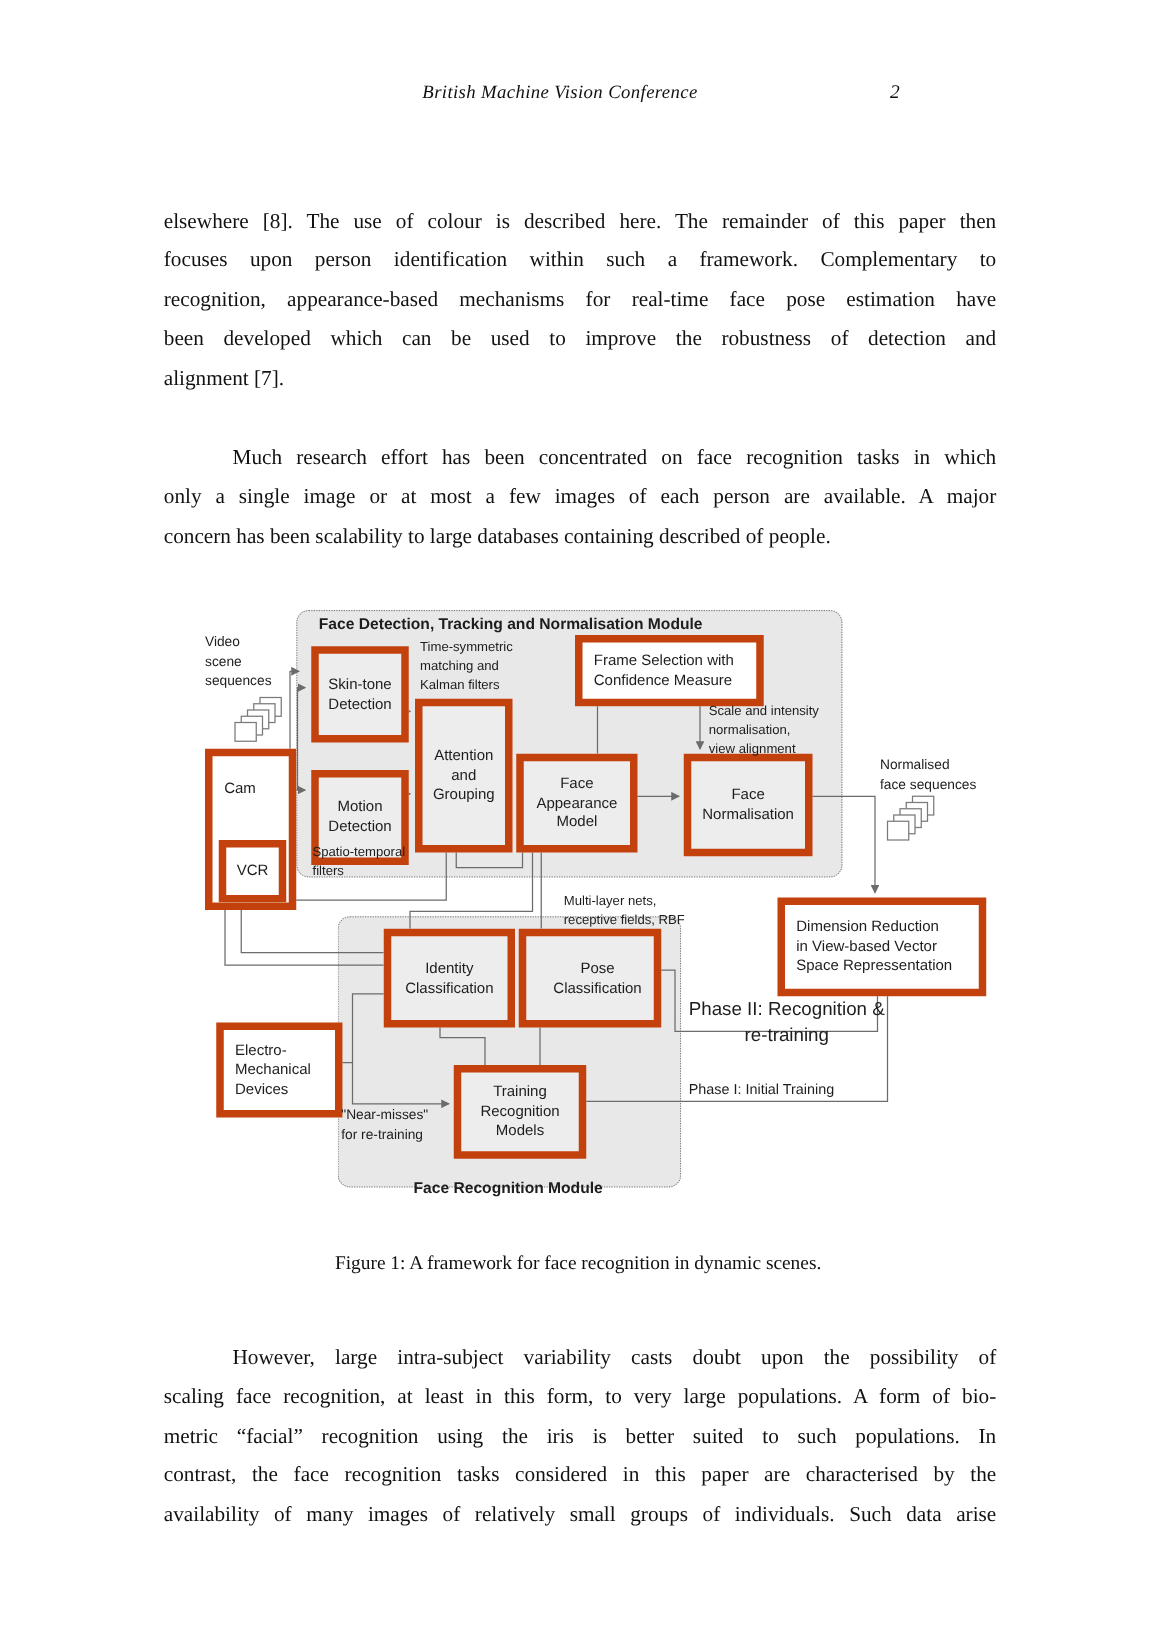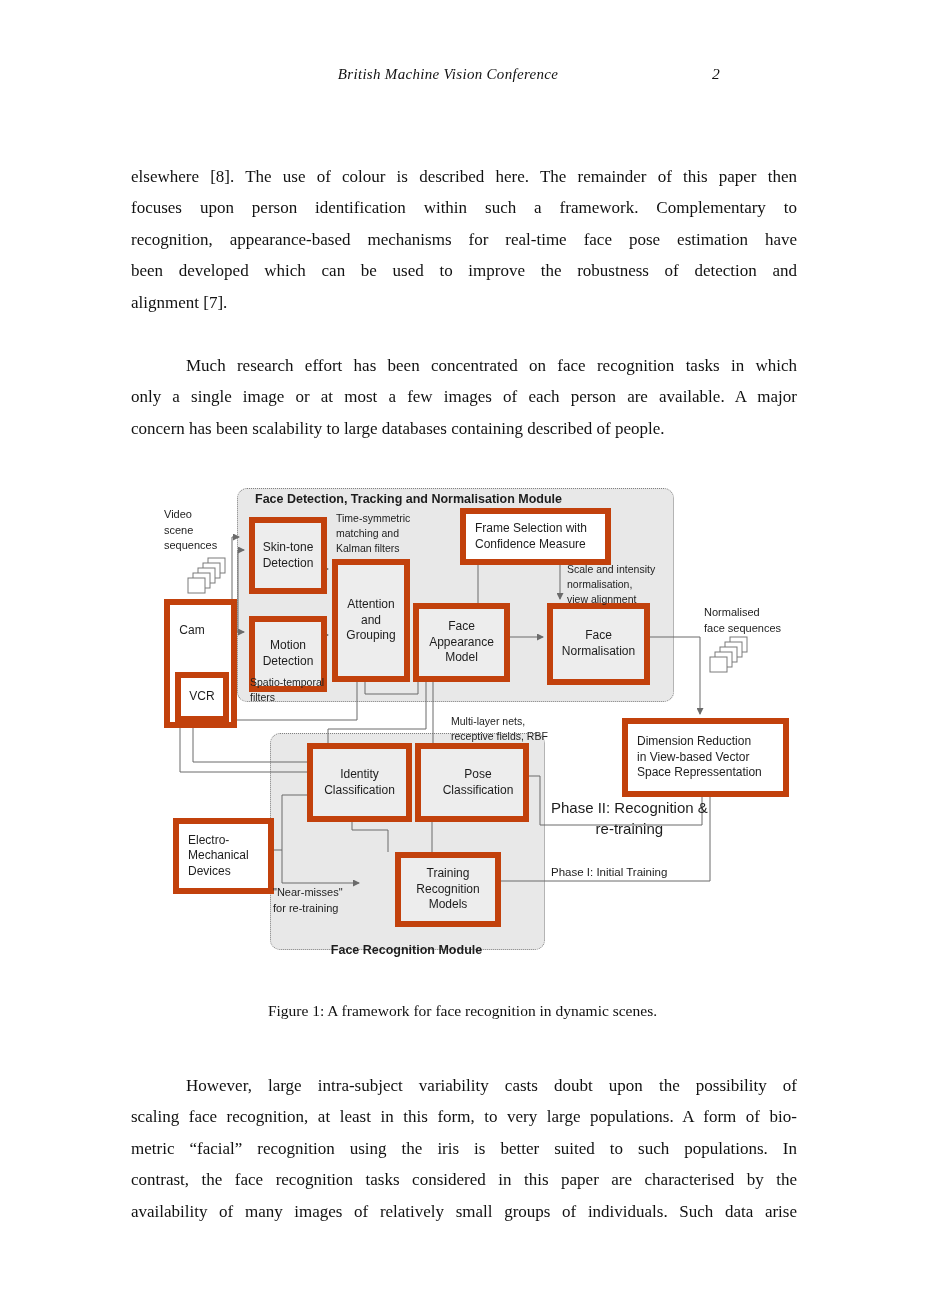--- a/index.html
+++ b/index.html
@@ -138,21 +138,21 @@
     <div class="fbox white leftal" style="left:462px;top:233px;width:146px;height:67px;">Dimension Reduction
 in View-based Vector
 Space Repressentation</div>
     <div class="fbox" style="left:147px;top:258px;width:93px;height:67px;">Identity
 Classification</div>
     <div class="fbox" style="left:255px;top:258px;width:90px;height:67px;padding-left:12px;">Pose
 Classification</div>
     <div class="fbox white leftal" style="left:13px;top:333px;width:80px;height:64px;">Electro-
 Mechanical
 Devices</div>
-    <div class="fbox" style="left:203px;top:367px;width:94px;height:63px;margin-left:32px;">Training
+    <div class="fbox" style="left:203px;top:367px;width:94px;height:63px;">Training
 Recognition
 Models</div>
 
     <div class="ann" style="left:4px;top:22px;font-size:11px;">Video
 scene
 sequences</div>
     <div class="ann" style="left:176px;top:26px;">Time-symmetric
 matching and
 Kalman filters</div>
     <div class="ann" style="left:90px;top:190px;">Spatio-temporal

